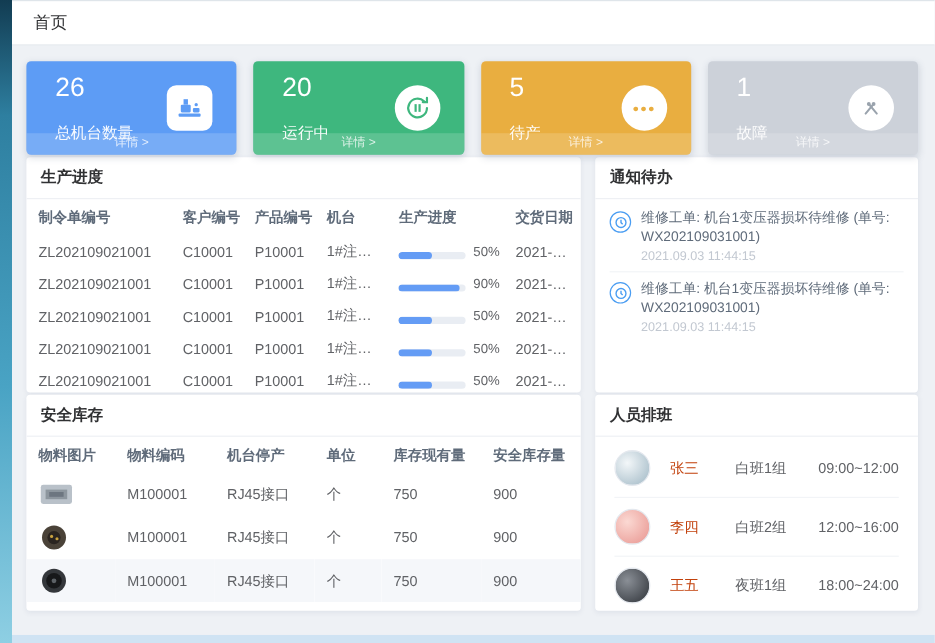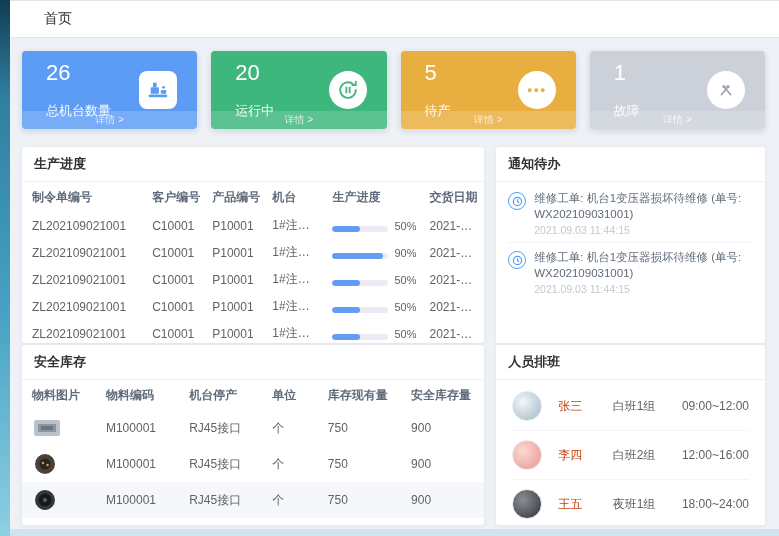--- a/index.html
+++ b/index.html
@@ -15,21 +15,21 @@
     background: linear-gradient(180deg, #123c52 0%, #2e7fa0 18%, #49a3c4 60%, #8ecfe3 100%);
   }
   .bottom-strip {
     position: absolute; left: 10px; right: 0; bottom: 0; height: 7px;
     background: #cfe3f3;
   }
   .app { position: absolute; left: 10px; top: 0; right: 0; bottom: 7px; display: flex; flex-direction: column; background: #eef1f5; }
 
   .topbar {
     height: 38px; background: #ffffff; border-bottom: 1px solid #e2e6ec; border-top: 1px solid #dfe5ea;
-    display: flex; align-items: center; padding: 0 34px; flex-shrink: 0;
+    display: flex; align-items: center; padding: 0 18px; flex-shrink: 0;
   }
   .topbar-title { font-size: 14px; color: #303133; cursor: pointer; }
 
   .content { flex: 1; padding: 13px 14px 6px 12px; display: flex; flex-direction: column; gap: 2px; overflow: hidden; }
 
   
   .cards { display: flex; gap: 14px; height: 78px; flex-shrink: 0; }
   .card {
     flex: 1; border-radius: 4px; position: relative; color: #fff; overflow: hidden;
     box-shadow: 0 2px 6px rgba(60,80,110,.18); cursor: pointer;
@@ -44,21 +44,21 @@
   .icon-box { border-radius: 8px; }
   .icon-circle { border-radius: 50%; }
   .dots { font-size: 9px; letter-spacing: 1px; line-height: 1; }
   .card-footer {
     position: absolute; left: 0; right: 0; bottom: 0; height: 18px; line-height: 18px;
     text-align: center; font-size: 10px; color: rgba(255,255,255,.8);
     background: rgba(255,255,255,.16); cursor: pointer;
   }
 
   
-  .row-mid { display: flex; gap: 12px; height: 196px; flex-shrink: 0; margin-top: 16px; }
+  .row-mid { display: flex; gap: 12px; height: 196px; flex-shrink: 0; }
   .row-bottom { display: flex; gap: 12px; height: 180px; flex-shrink: 0; }
   .panel {
     background: #fff; border-radius: 3px; box-shadow: 0 1px 4px rgba(60,80,110,.08);
     overflow: hidden; display: flex; flex-direction: column;
   }
   .panel-left { flex: 1.72; }
   .panel-right { flex: 1; }
   .panel-header {
     padding: 8px 12px; font-size: 13px; font-weight: 700; color: #303133;
     border-bottom: 1px solid #eef0f4; flex-shrink: 0;

